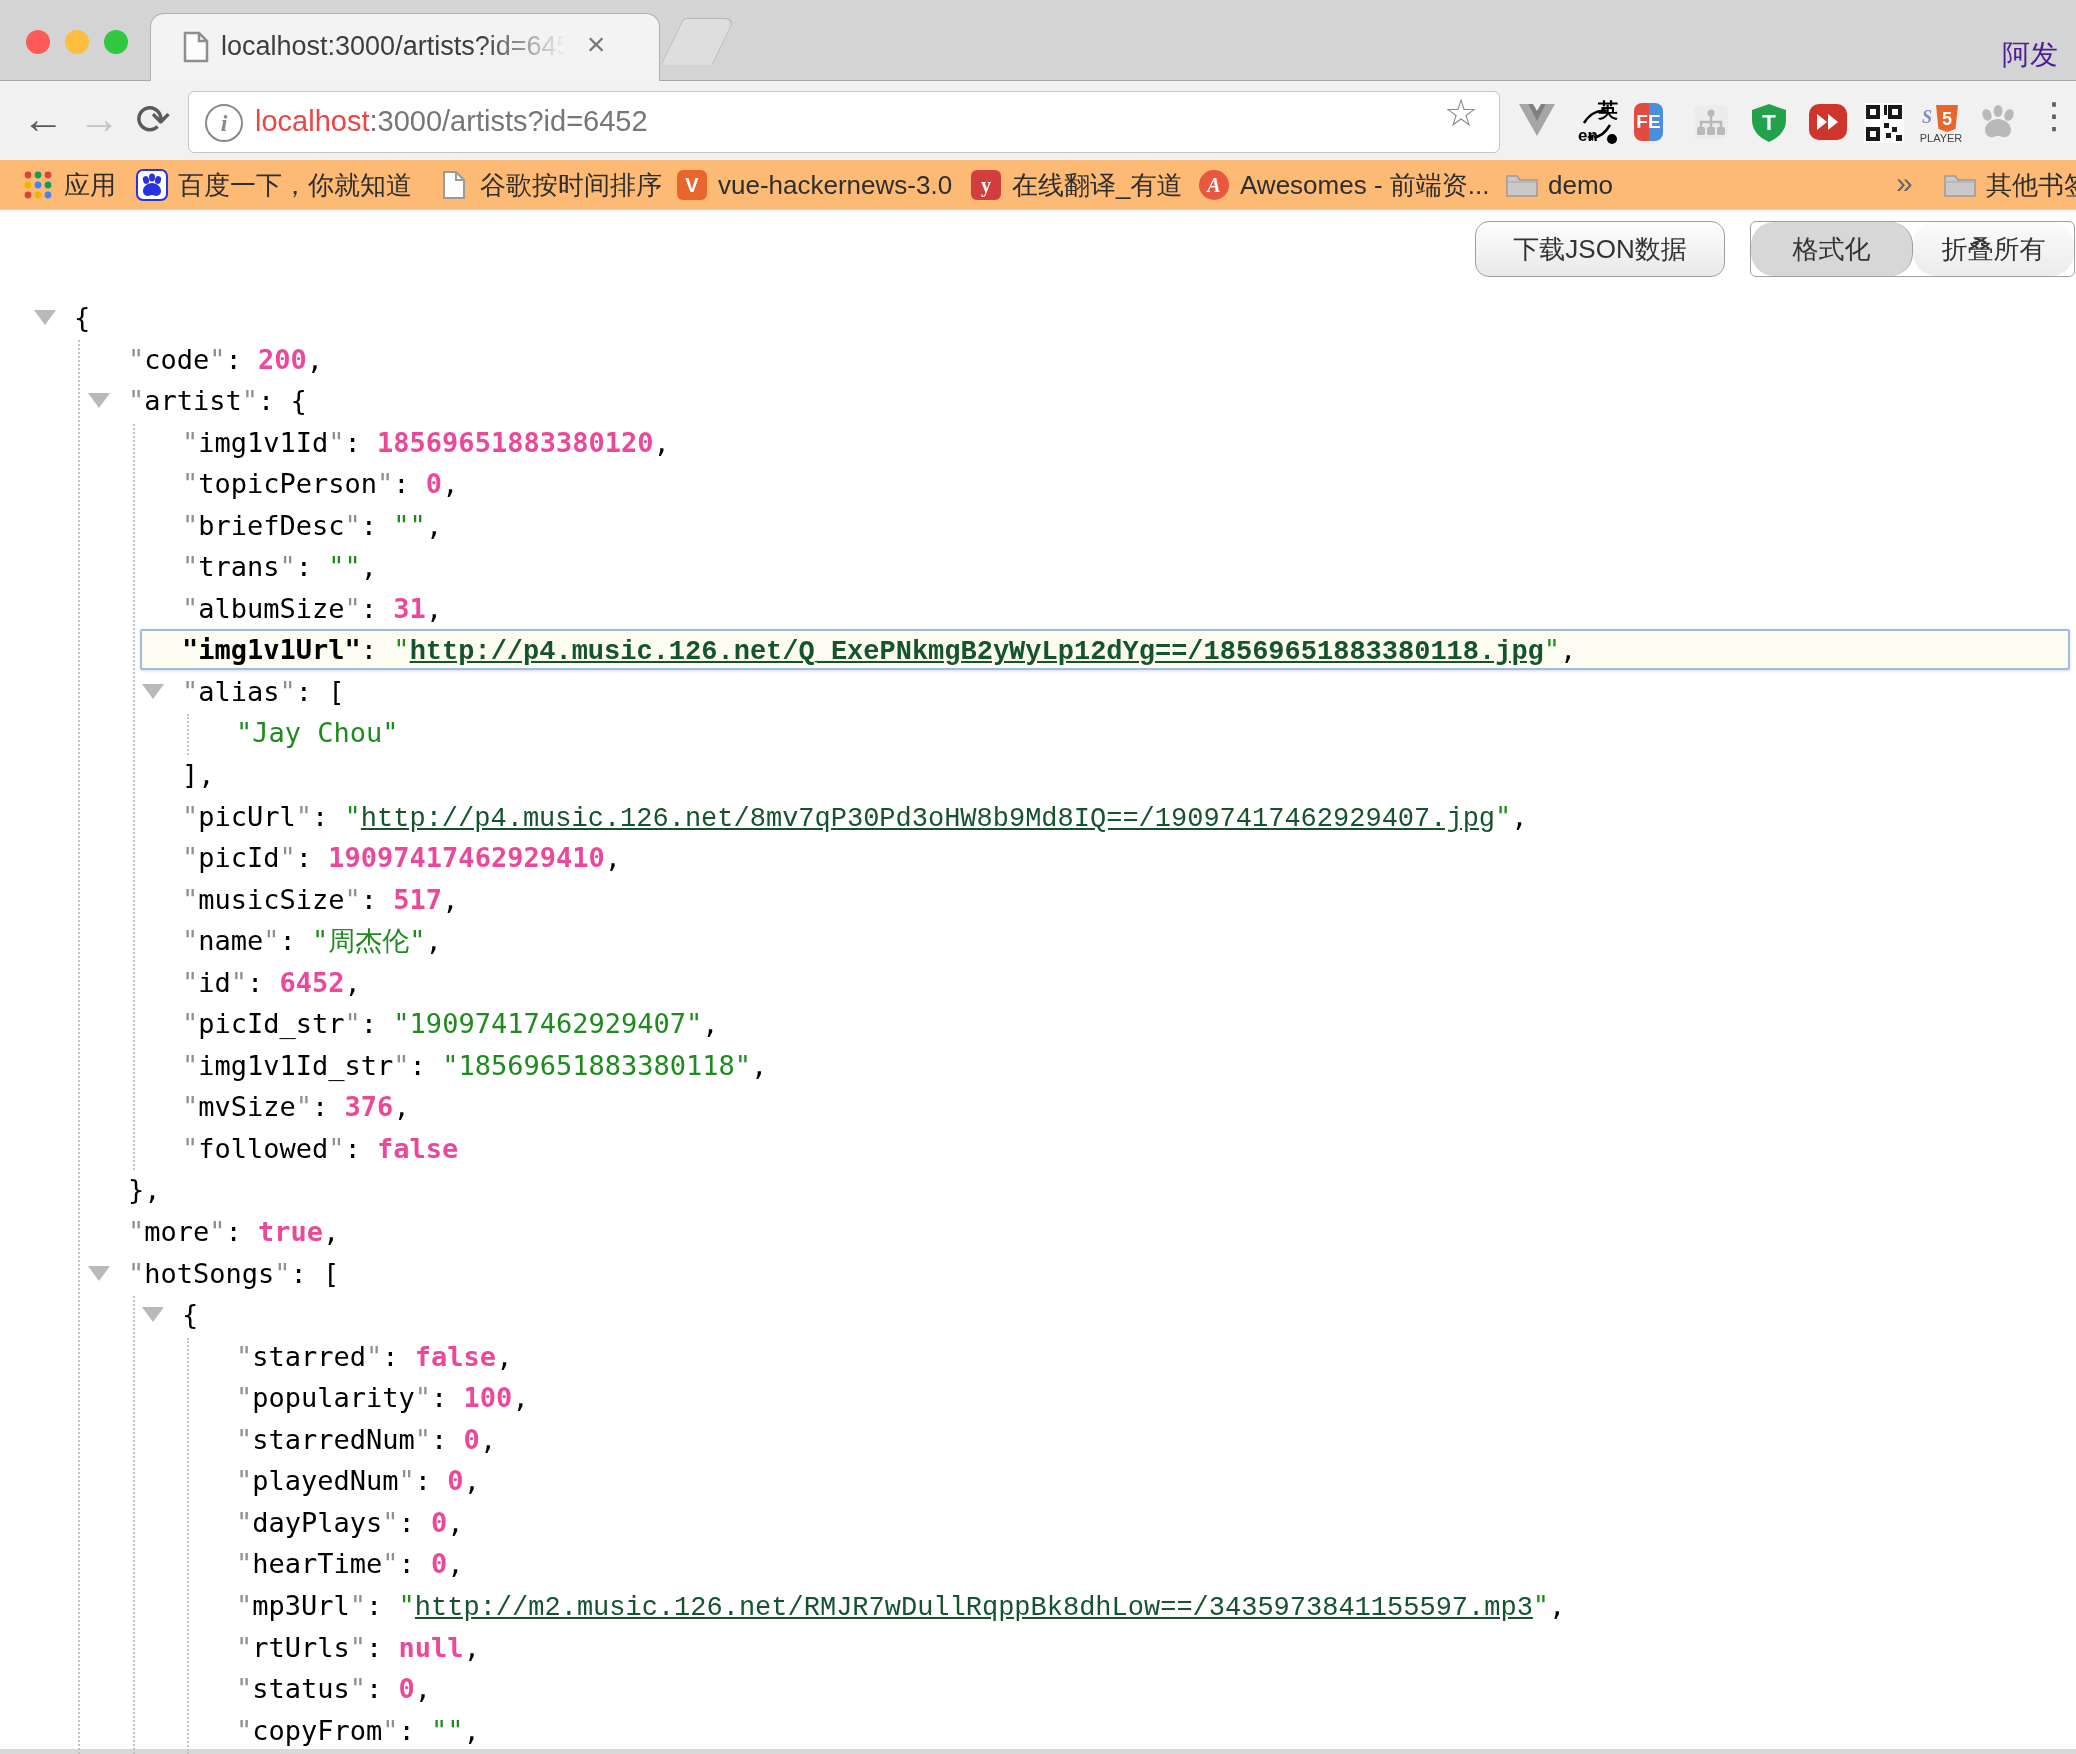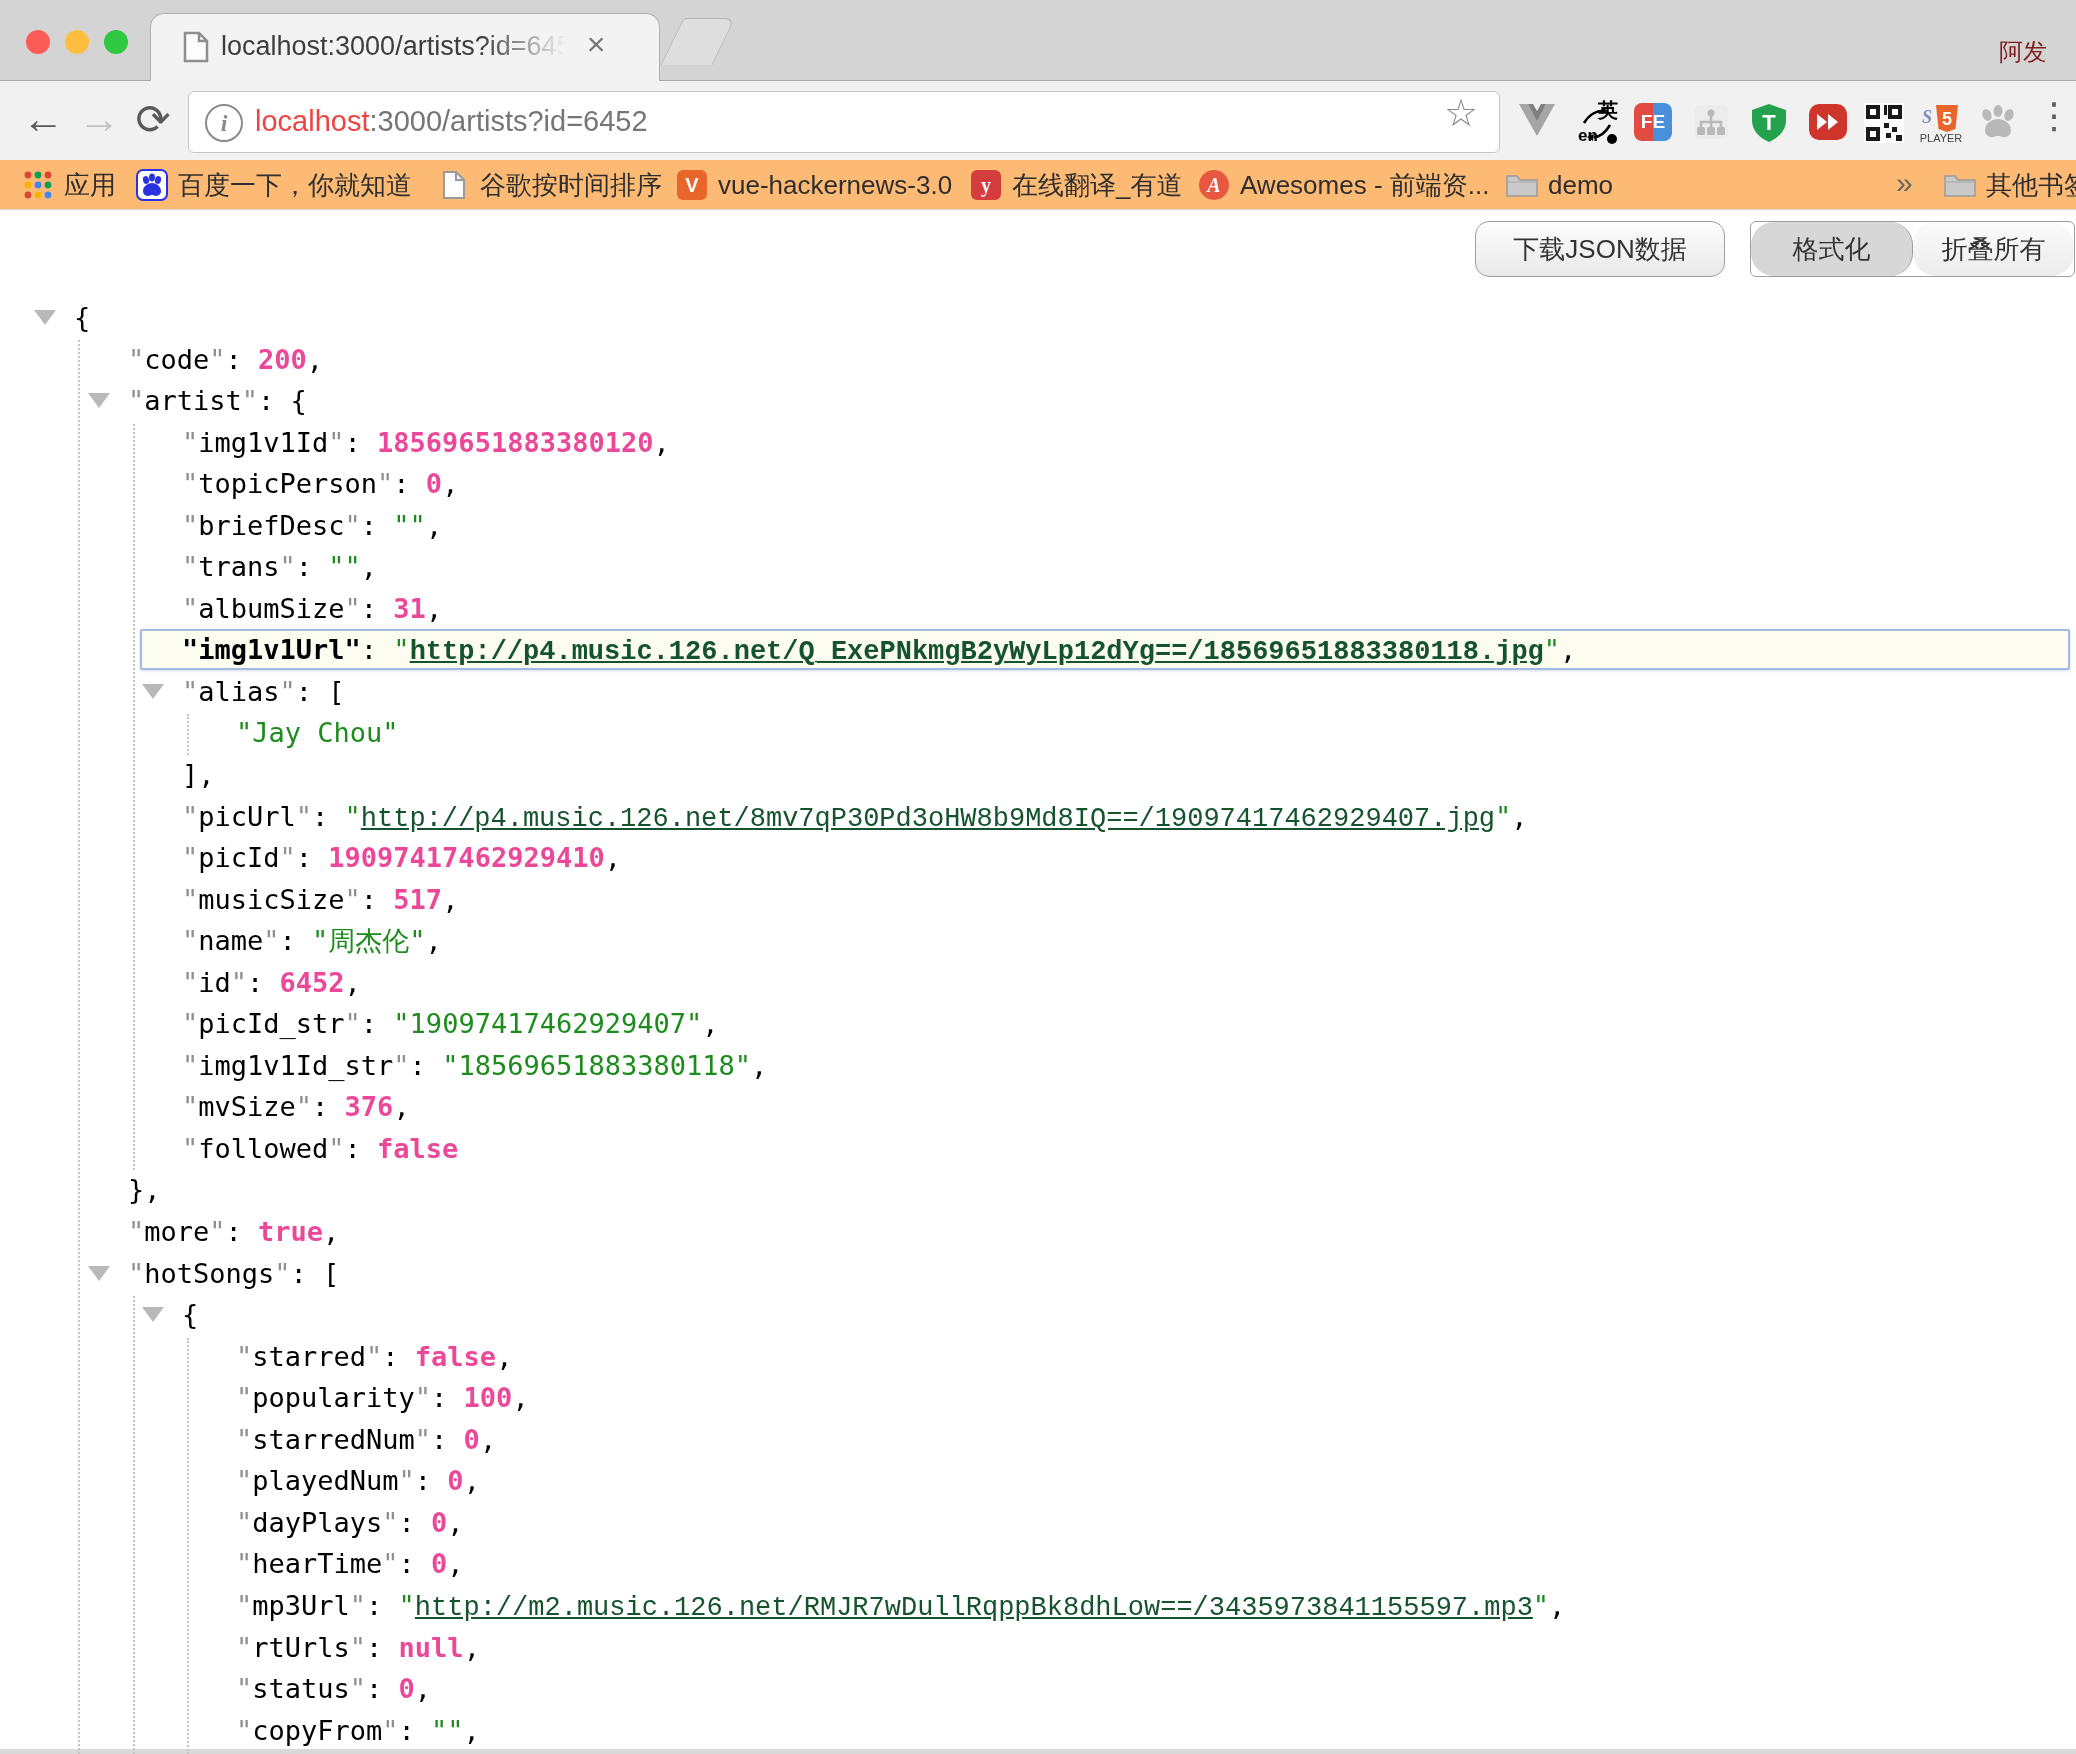--- a/index.html
+++ b/index.html
@@ -16,21 +16,21 @@
        border:1px solid #b0b0b0;border-bottom:none;border-radius:14px 14px 0 0;}
   #tab .docwrap{position:absolute;left:32px;top:17px;}
   #tab-title{position:absolute;left:70px;top:17px;width:360px;height:36px;font-size:27px;
              color:#3d3d3d;white-space:nowrap;overflow:hidden;}
   #tab-fade{position:absolute;left:330px;top:17px;width:100px;height:36px;
             background:linear-gradient(to right,rgba(243,243,243,0),#f3f3f3 85%);}
   #tab-close{position:absolute;left:425px;top:12px;font-size:32px;color:#757575;width:40px;
              text-align:center;cursor:default;}
   #newtab-btn{position:absolute;left:672px;top:18px;width:50px;height:46px;background:#dedede;
               border:1px solid #b5b5b5;border-bottom:none;transform:skewX(-26deg);border-radius:4px 10px 0 0;}
-  #profile-name{position:absolute;right:29px;top:36px;font-size:24px;color:#7f1d1d;}
+  #profile-name{position:absolute;right:18px;top:36px;font-size:28px;color:#4c1d95;}
   
   #toolbar{position:absolute;left:0;top:81px;width:2076px;height:79px;background:#f1f1f1;}
   .navbtn{position:absolute;top:14px;font-size:42px;color:#5a5a5a;width:50px;text-align:center;}
   #fwd-btn{color:#c3c3c3;}
   #urlbox{position:absolute;left:188px;top:10px;width:1310px;height:60px;background:#fff;
           border:1px solid #c6c6c6;border-radius:6px;}
   #urlbox .info{position:absolute;left:16px;top:12px;width:34px;height:34px;border:2px solid #8a8a8a;
           border-radius:50%;color:#8a8a8a;font-size:24px;text-align:center;line-height:34px;font-family:"Liberation Serif",serif;font-style:italic;font-weight:bold;}
   #url-text{position:absolute;left:66px;top:13px;font-size:29px;white-space:nowrap;}
   #url-text .host{color:#ef4444;}
@@ -124,21 +124,21 @@
       <text x="22" y="18" font-size="20" font-family="sans-serif" fill="#000" font-weight="bold">英</text>
       <text x="2" y="42" font-size="17" font-family="sans-serif" fill="#000" font-weight="bold">en</text>
       <path d="M8 24 C14 14 22 12 26 12" stroke="#000" stroke-width="2.5" fill="none"></path>
       <path d="M26 8 l6 4 -7 3 z" fill="#000"></path>
       <path d="M34 26 C28 36 22 38 18 38" stroke="#000" stroke-width="2.5" fill="none"></path>
       <path d="M17 42 l-6-4 7-3 z" fill="#000"></path>
       <circle cx="36" cy="40" r="5" fill="#000"></circle>
     </svg>
   </span>
   <span class="ext" style="left:1634px">
-    <span class="sq" style="width:38px;height:38px;background:linear-gradient(to right,#e24b41 50%,#4a8fdc 50%);border-radius:8px;font-size:19px;">FE</span>
+    <span class="sq" style="width:29px;height:38px;background:linear-gradient(to right,#e24b41 50%,#4a8fdc 50%);border-radius:8px;font-size:19px;">FE</span>
   </span>
   <span class="ext" style="left:1692px">
     <svg width="38" height="38" viewBox="0 0 38 38">
         <rect x="2" y="2" width="34" height="34" rx="6" fill="#ececec"></rect>
         <circle cx="19" cy="10" r="3.5" fill="#b9b9b9"></circle>
         <path d="M19 12 v6 M9 24 v-5 h20 v5 M19 18 v6" stroke="#b9b9b9" stroke-width="2.5" fill="none"></path>
         <rect x="5" y="24" width="8" height="8" rx="1.5" fill="#b9b9b9"></rect>
         <rect x="15" y="24" width="8" height="8" rx="1.5" fill="#b9b9b9"></rect>
         <rect x="25" y="24" width="8" height="8" rx="1.5" fill="#b9b9b9"></rect>
       </svg>

